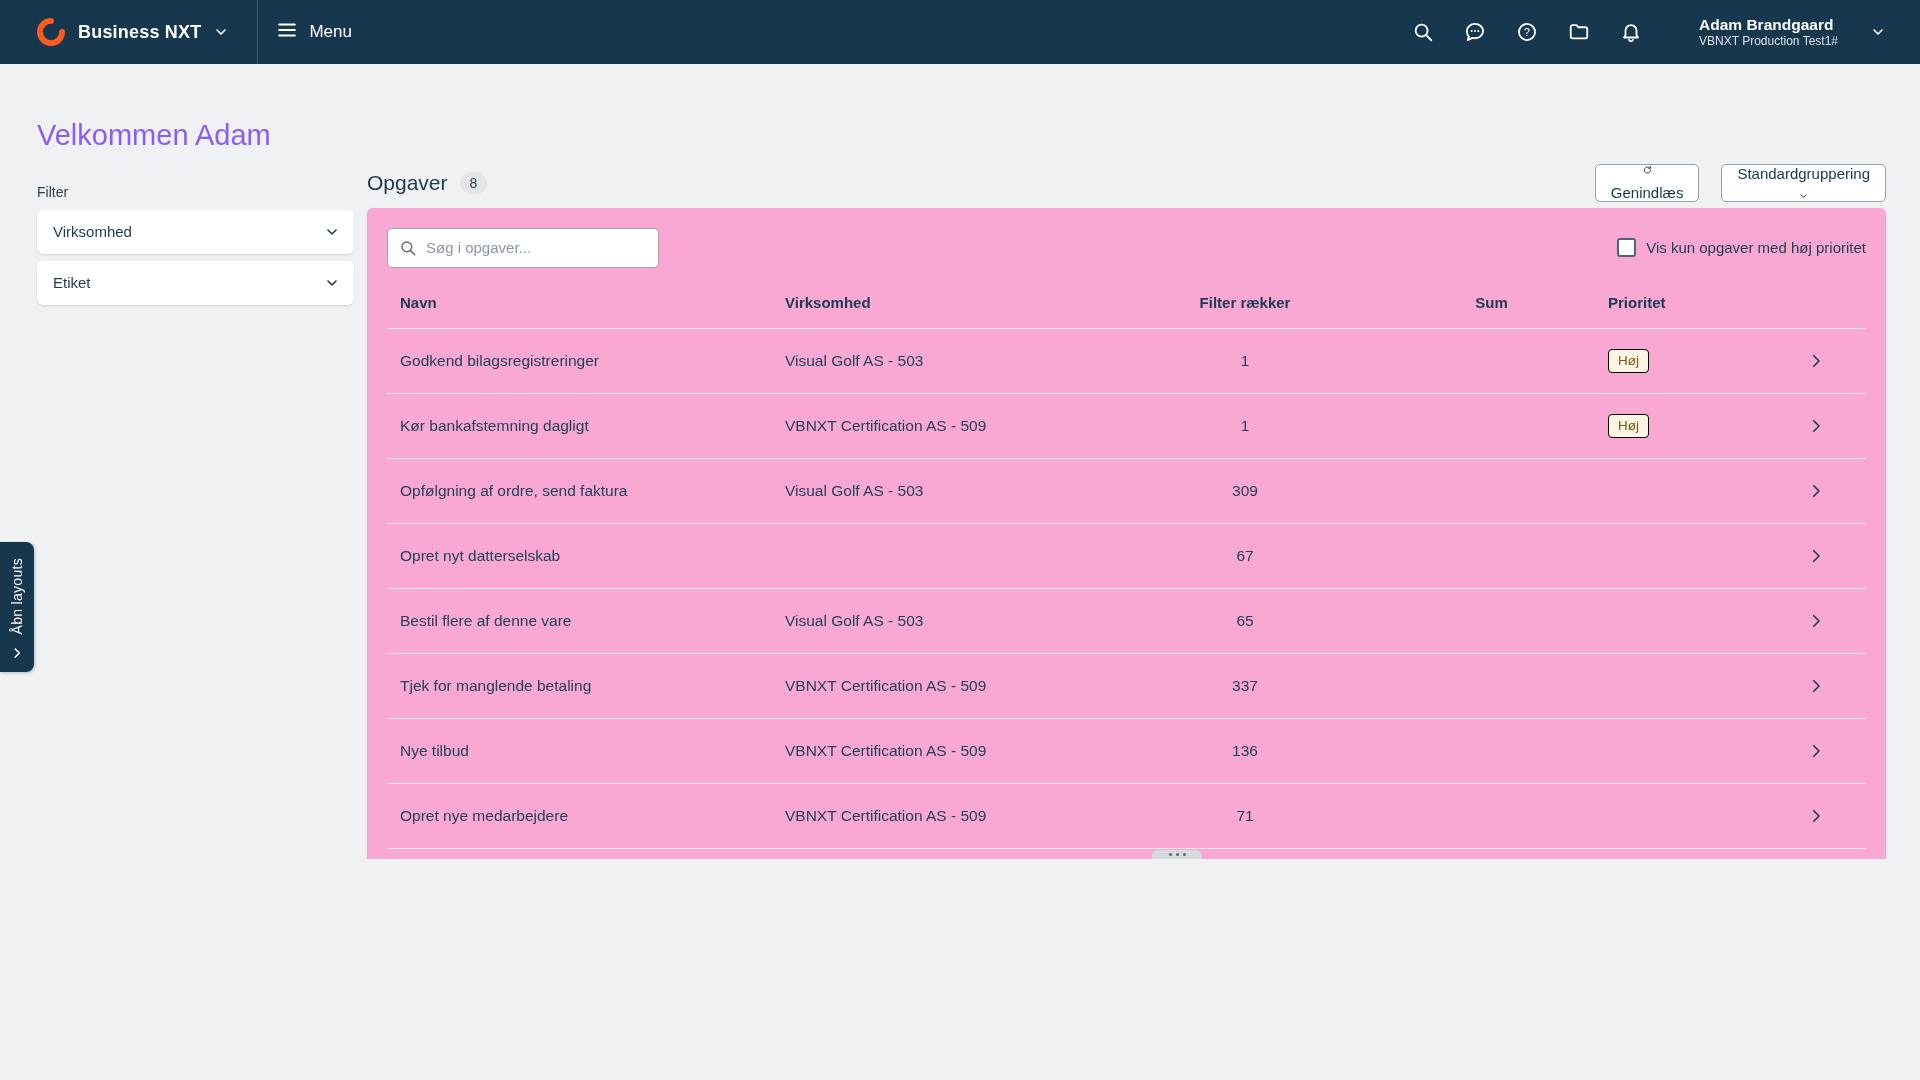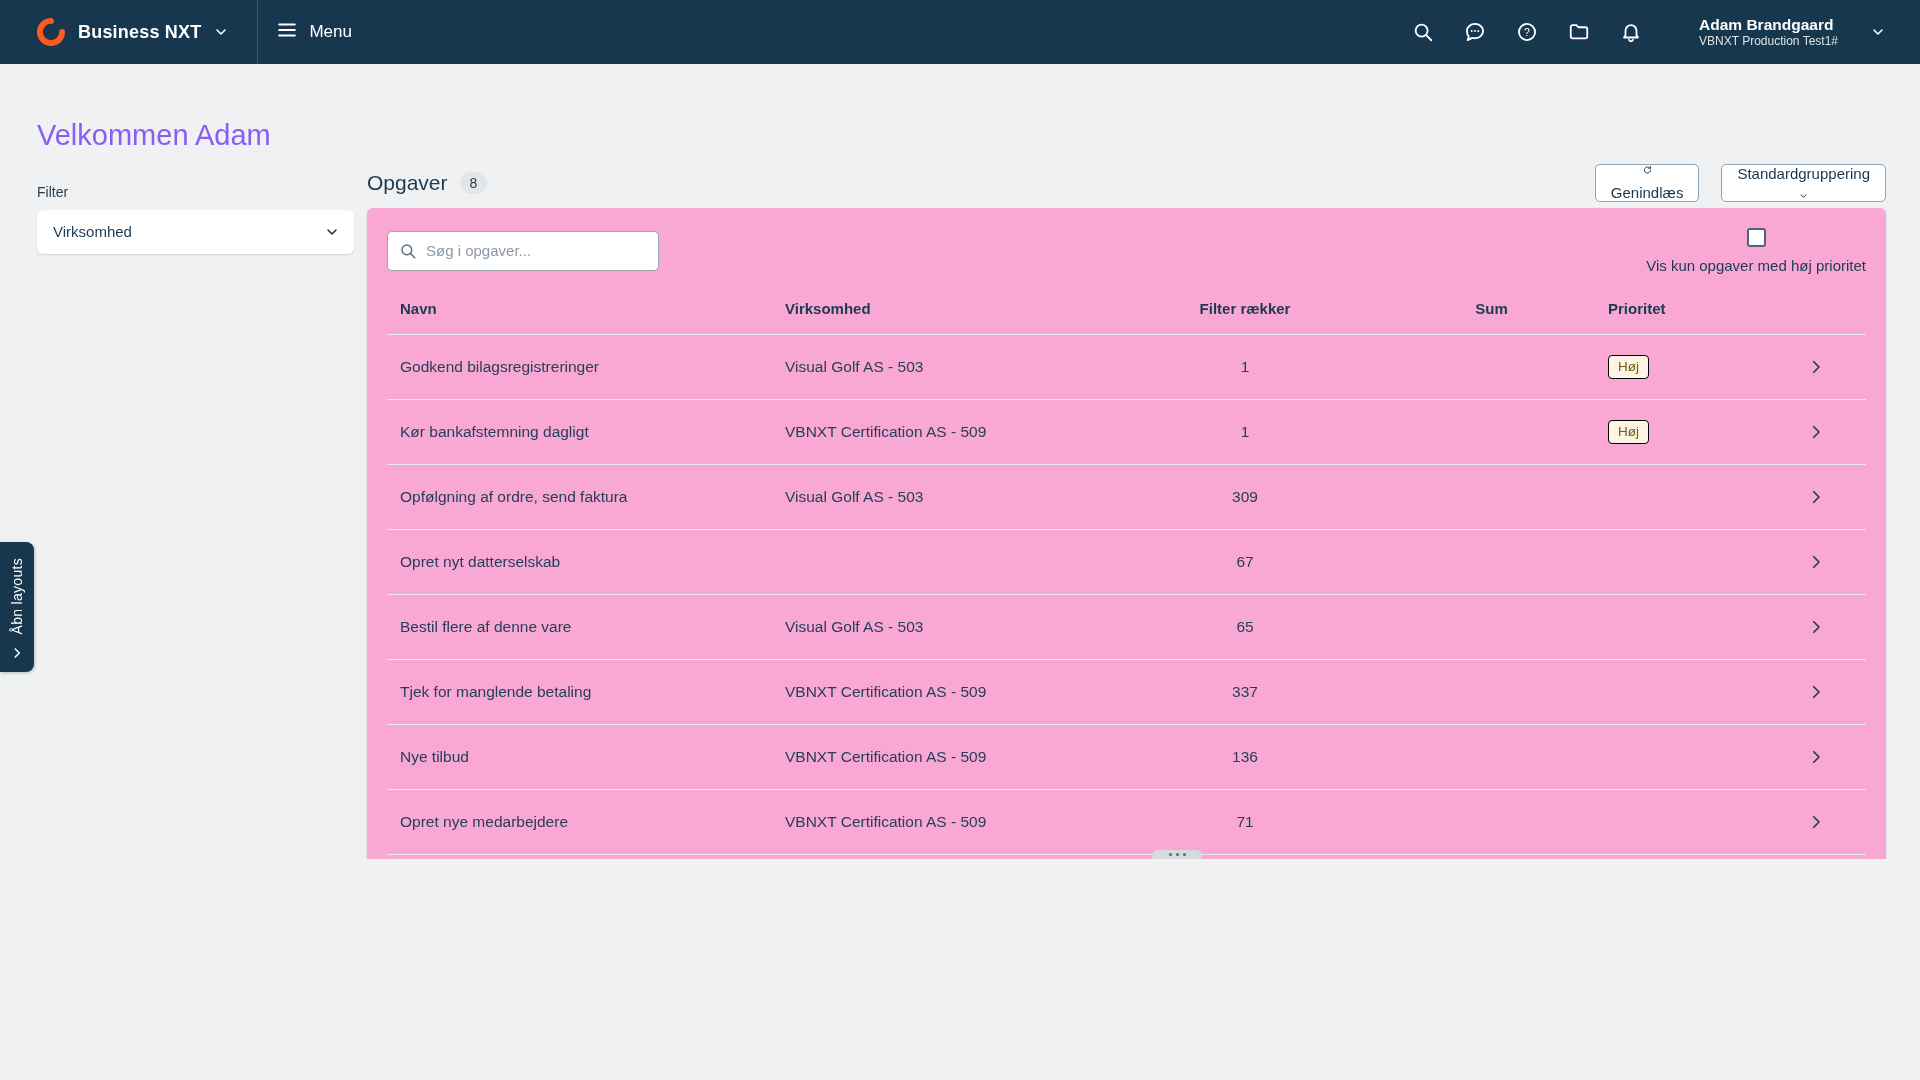--- a/index.html
+++ b/index.html
@@ -43,21 +43,21 @@
   .btn{display:flex;align-items:center;gap:9px;height:38px;background:#fff;border:1px solid #8DA2B5;border-radius:5px;color:#17374F;font-size:15px;padding:0 15px;cursor:pointer;font-family:inherit;flex-direction:column;}
   .btn svg{width:17px;height:17px;}
 
   
   .card{background:#f9a8d4;border-radius:6px;box-shadow:0 1px 3px rgba(16,36,54,.10);margin-top:6px;height:806px;padding:20px 20px 0;box-sizing:border-box;}
   .card-toolbar{display:flex;align-items:center;justify-content:space-between;}
   .search-wrap{position:relative;width:272px;}
   .search-wrap svg{position:absolute;left:12px;top:11px;width:18px;height:18px;color:#63707C;}
   .search-input{width:100%;height:40px;box-sizing:border-box;border:1px solid #98A6B2;border-radius:5px;padding:0 10px 0 38px;font-size:15px;color:#1C3A52;font-family:inherit;background:#fff;}
   .search-input::placeholder{color:#8B98A4;}
-  .hp-filter{display:flex;align-items:center;gap:10px;cursor:pointer;flex-direction:column;}
+  .hp-filter{display:flex;align-items:center;gap:10px;cursor:pointer;}
   .checkbox{width:19px;height:19px;border:2px solid #4E6377;border-radius:3px;background:#fff;box-sizing:border-box;flex:0 0 auto;}
   .hp-label{font-size:15px;color:#1C3A52;}
 
   
   .table{margin-top:10px;}
   .trow{display:grid;grid-template-columns:385px 330px 260px 233px 170px 1fr;align-items:center;padding:0 13px;border-bottom:1px solid #E7EAEC;}
   .trow.head{height:50px;font-weight:bold;font-size:15px;color:#1C3A52;}
   .trow.body{height:64px;font-size:15.5px;color:#243F59;cursor:pointer;}
   .cell-num{text-align:center;}
   .cell-sum{text-align:center;}
@@ -149,20 +149,26 @@
   </header>
 
   <h1 class="welcome">Velkommen Adam</h1>
 
   <div class="content">
 
     <aside class="filter-col">
       <div class="filter-label">Filter</div>
       <div class="dropdown-card">
         <span>Virksomhed</span>
+        <svg viewBox="0 0 24 24" fill="none" stroke="currentColor" stroke-width="2.4" stroke-linecap="round" stroke-linejoin="round">
+            <polyline points="6 9 12 15 18 9"></polyline>
+          </svg>
+      </div>
+      <div class="dropdown-card">
+        <span>Etiket</span>
         <svg viewBox="0 0 24 24" fill="none" stroke="currentColor" stroke-width="2.4" stroke-linecap="round" stroke-linejoin="round">
             <polyline points="6 9 12 15 18 9"></polyline>
           </svg>
       </div>
     </aside>
 
     <main class="main-col">
       <div class="tasks-toolbar">
         <div class="tasks-title-group">
           <span class="tasks-title">Opgaver</span>

